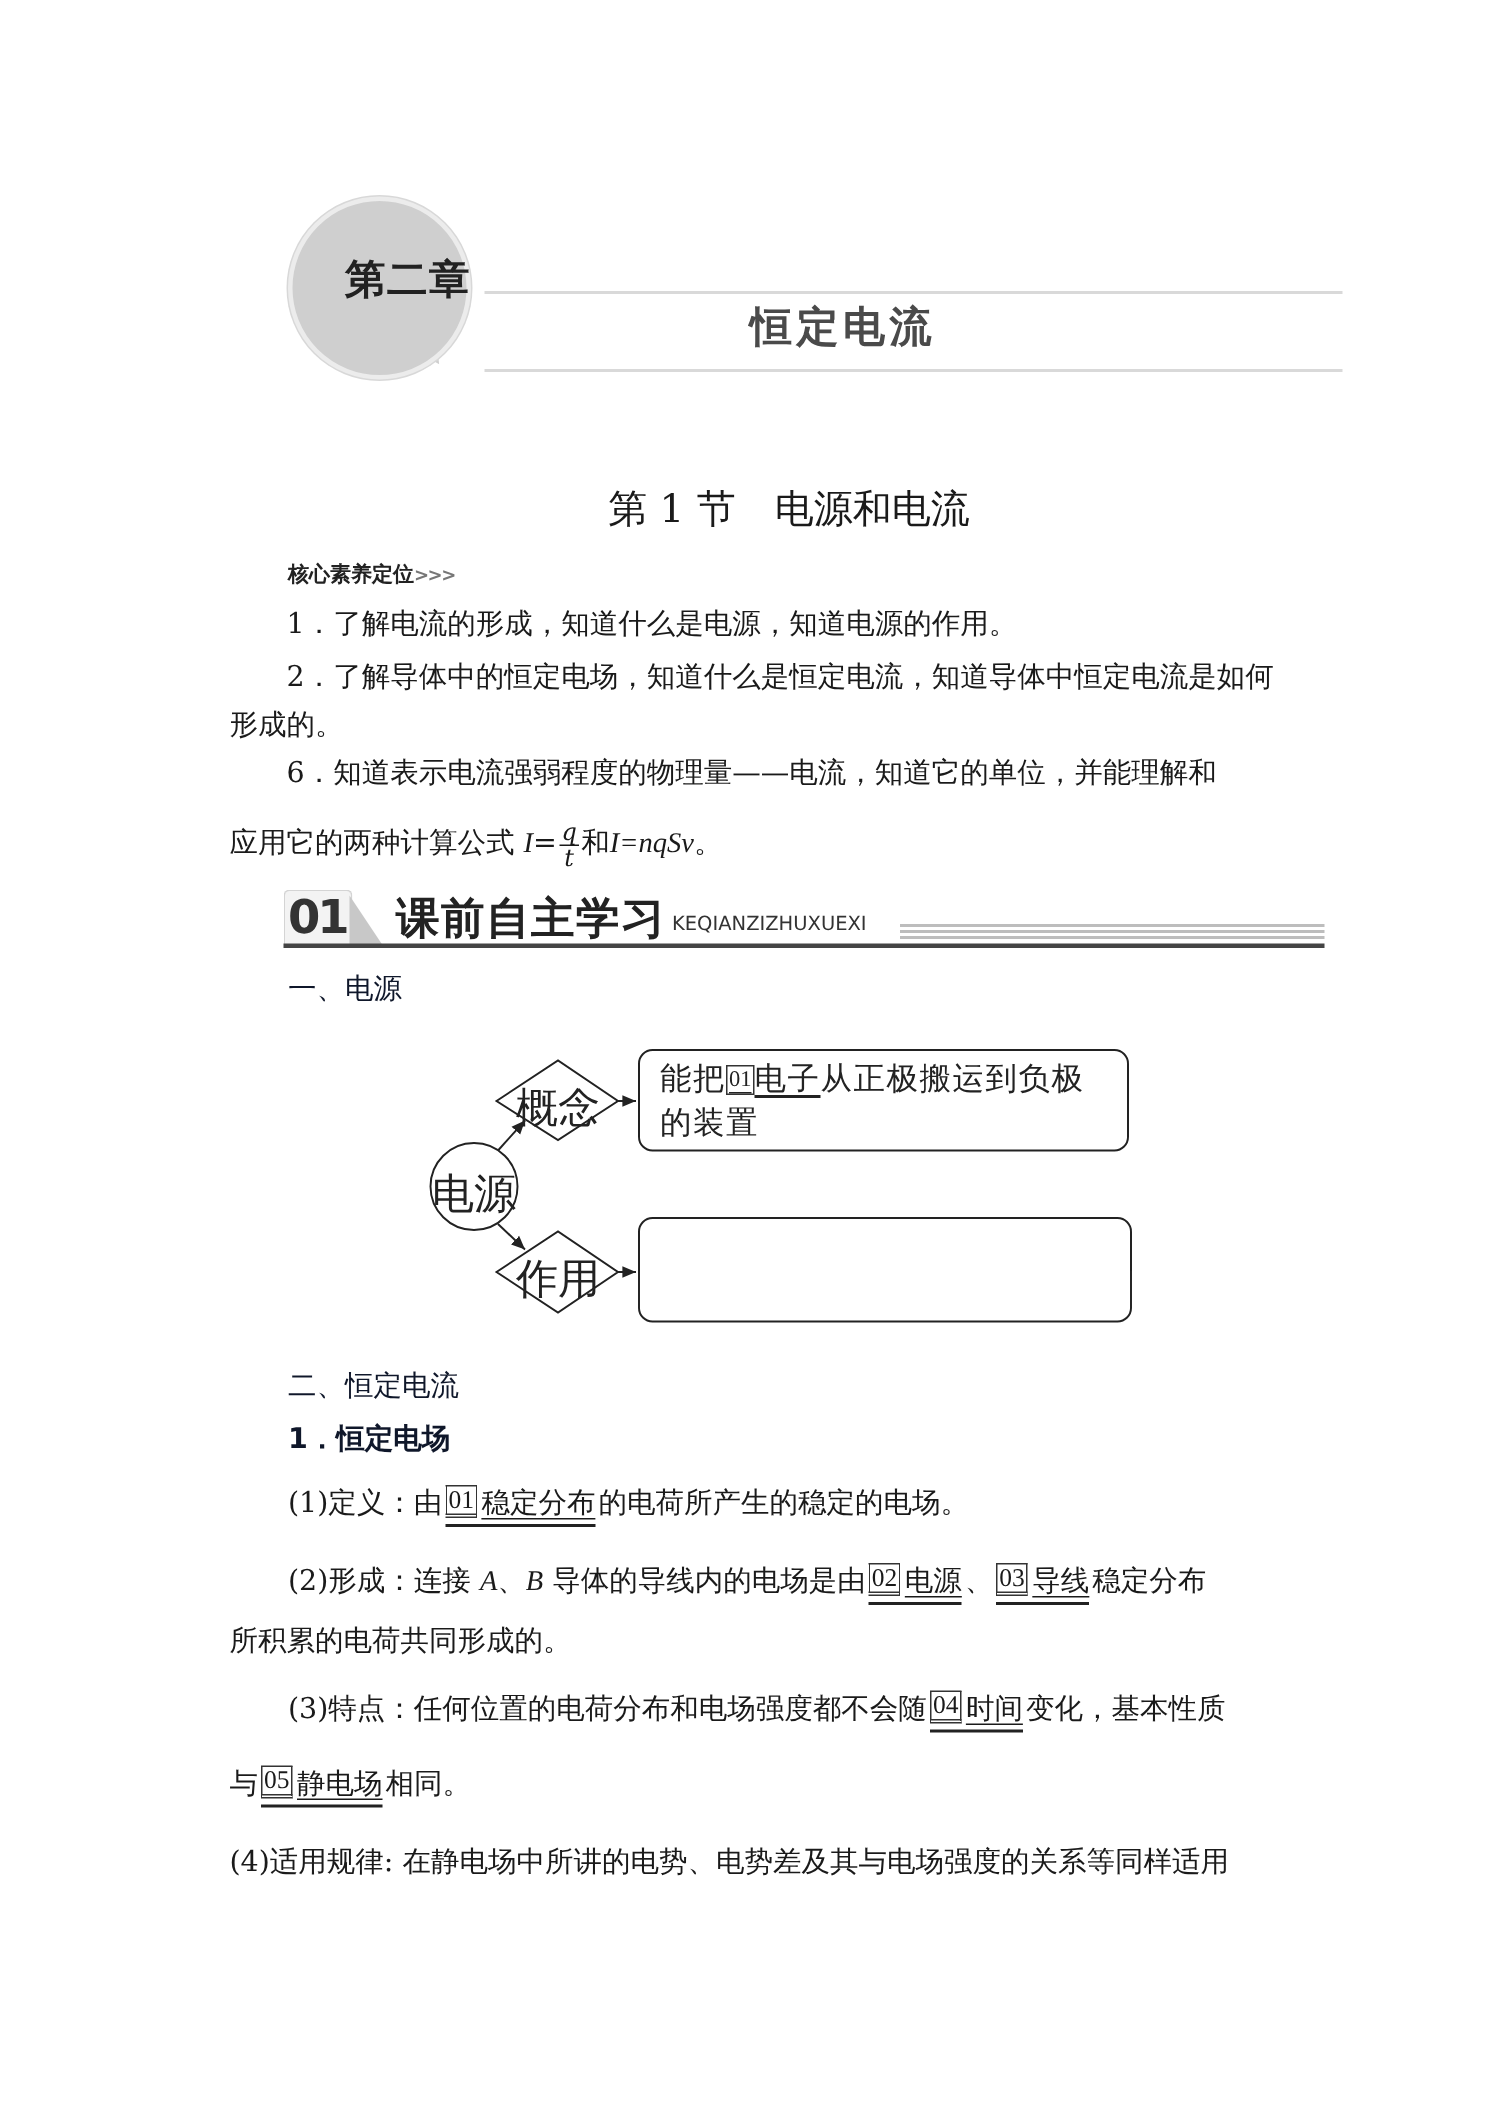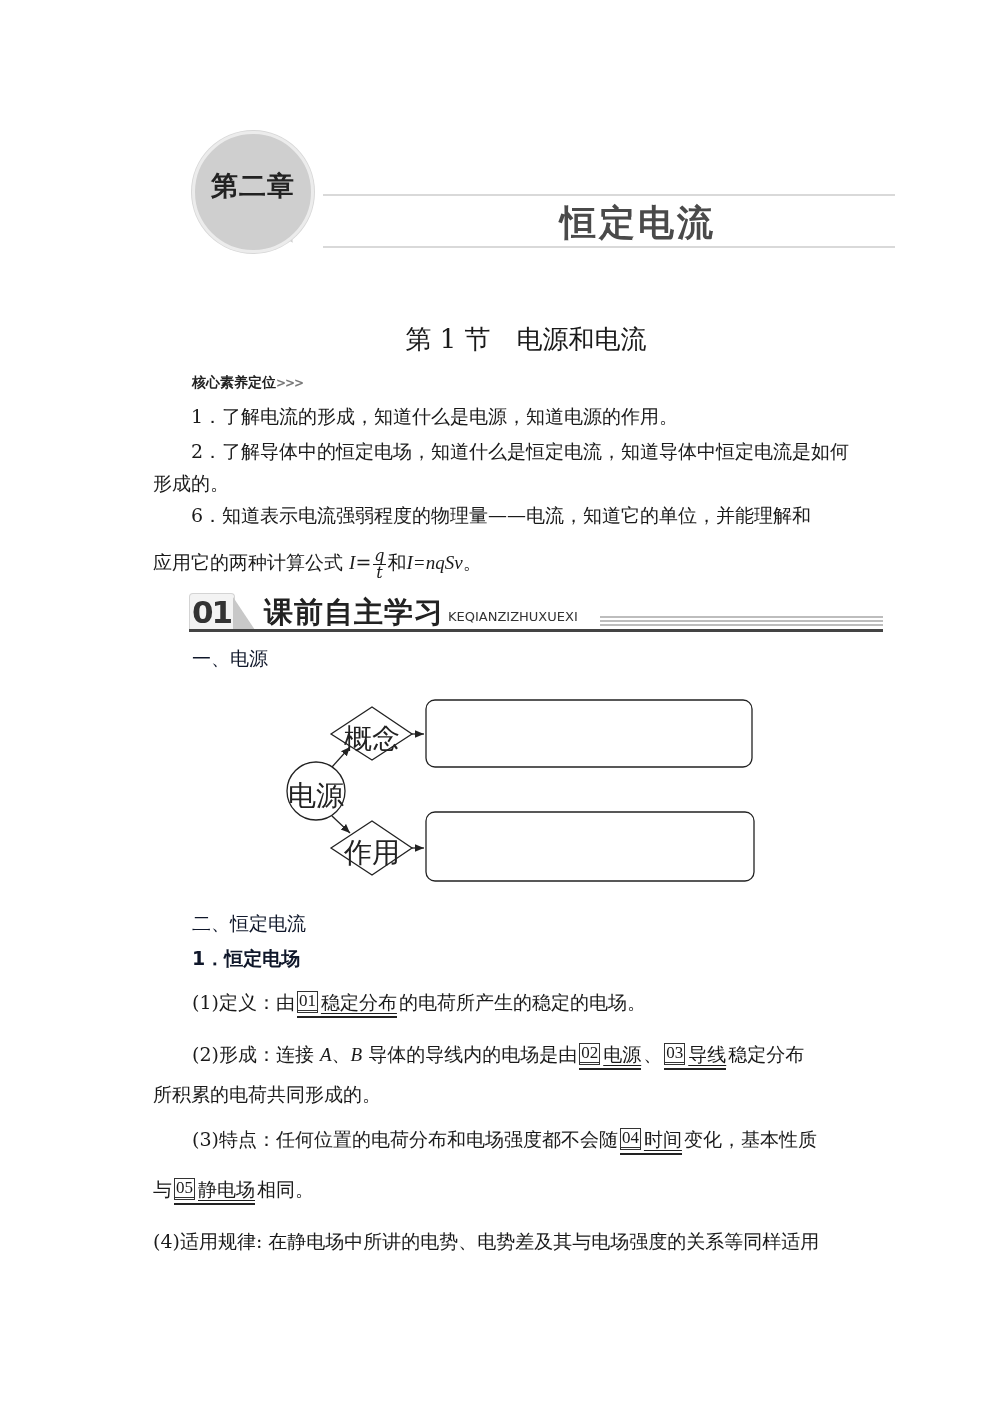--- a/index.html
+++ b/index.html
@@ -6,26 +6,26 @@
     body { width: 1000px; height: 1414px; position: relative; overflow: hidden;
            font-family: "DejaVu Serif", "Liberation Serif", serif; color: #1a1a1a; }
     .abs { position: absolute; }
 
     
     .chapter-bubble { left: 192px; top: 131px; width: 116px; height: 116px; border-radius: 50%;
       background: #cfcfcf; border: 3px solid #ececec; box-shadow: 0 0 0 1px #d8d8d8; }
     .chapter-bubble-tail { left: 270px; top: 215px; width: 0; height: 0;
       border-left: 14px solid transparent; border-right: 16px solid transparent;
       border-top: 30px solid #cfcfcf; transform: rotate(-35deg); }
-    .chapter-label { left: 192px; top: 168px; width: 122px; text-align: center;
+    .chapter-label { left: 192px; top: 168px; width: 122px; text-align: right;
       font-family: "DejaVu Sans", sans-serif; font-weight: bold; font-size: 27px; color: #222; letter-spacing: 1px; }
     .chapter-rule-top { left: 323px; top: 194px; width: 572px; height: 2px; background: #d9d9d9; }
     .chapter-rule-bot { left: 323px; top: 246px; width: 572px; height: 2px; background: #d9d9d9; }
-    .chapter-title { left: 528px; top: 199px; width: 220px; text-align: center;
-      font-family: "DejaVu Sans", sans-serif; font-weight: bold; font-size: 36px; color: #4a4a4a; letter-spacing: 3px; }
+    .chapter-title { left: 500px; top: 199px; width: 220px; text-align: left;
+      font-family: "DejaVu Sans", sans-serif; font-weight: bold; font-size: 28px; color: #4a4a4a; letter-spacing: 3px; }
 
     
     .section-title { left: 0; top: 322px; width: 1052px; text-align: center; font-size: 26px; color: #1a1a1a; }
     .section-title .gap { display: inline-block; width: 26px; }
 
     .core-label { left: 192px; top: 374px; font-family: "DejaVu Sans", sans-serif; font-size: 14px; font-weight: bold; color: #222; }
     .core-label .arrows { color: #777; font-size: 12px; letter-spacing: -1px; }
 
     .para { position: absolute; font-size: 19px; line-height: 28px; color: #1a1a1a; }
     .para.indent { text-indent: 2em; }
@@ -118,20 +118,24 @@
     <line x1="132" y1="153" x2="144" y2="153" stroke="#222" stroke-width="1.3" marker-end="url(#arr)"></line>
 
     <rect x="146" y="5" width="326" height="67" rx="9" ry="9" fill="none" stroke="#222" stroke-width="1.3"></rect>
     <rect x="146" y="117" width="328" height="69" rx="9" ry="9" fill="none" stroke="#222" stroke-width="1.3"></rect>
   </svg>
 
   <div class="node-text" style="left:7px; top:82px; width:58px;">电源</div>
   <div class="node-text" style="left:62px; top:25px; width:60px;">概念</div>
   <div class="node-text" style="left:62px; top:139px; width:60px;">作用</div>
 
+  <div class="box-text" style="left:160px; top:10px; width:310px;">
+    <span>能把</span><span class="blank-box u">01</span><span class="u">电子</span><span>从正极搬运到负极</span><br>
+    <span>的装置</span>
+  </div>
 
 </div>
 
 <div class="heading" style="left:192px; top:911px;">二、恒定电流</div>
 <div class="heading bold" style="left:192px; top:946px;">1．恒定电场</div>
 
 <div class="para" style="left:192px; top:988px; width:680px;">
   <span>(1)定义：由</span><span class="fill"><span class="num">01</span><span class="fill-ans">稳定分布</span></span><span>的电荷所产生的稳定的电场。</span>
 </div>
 

